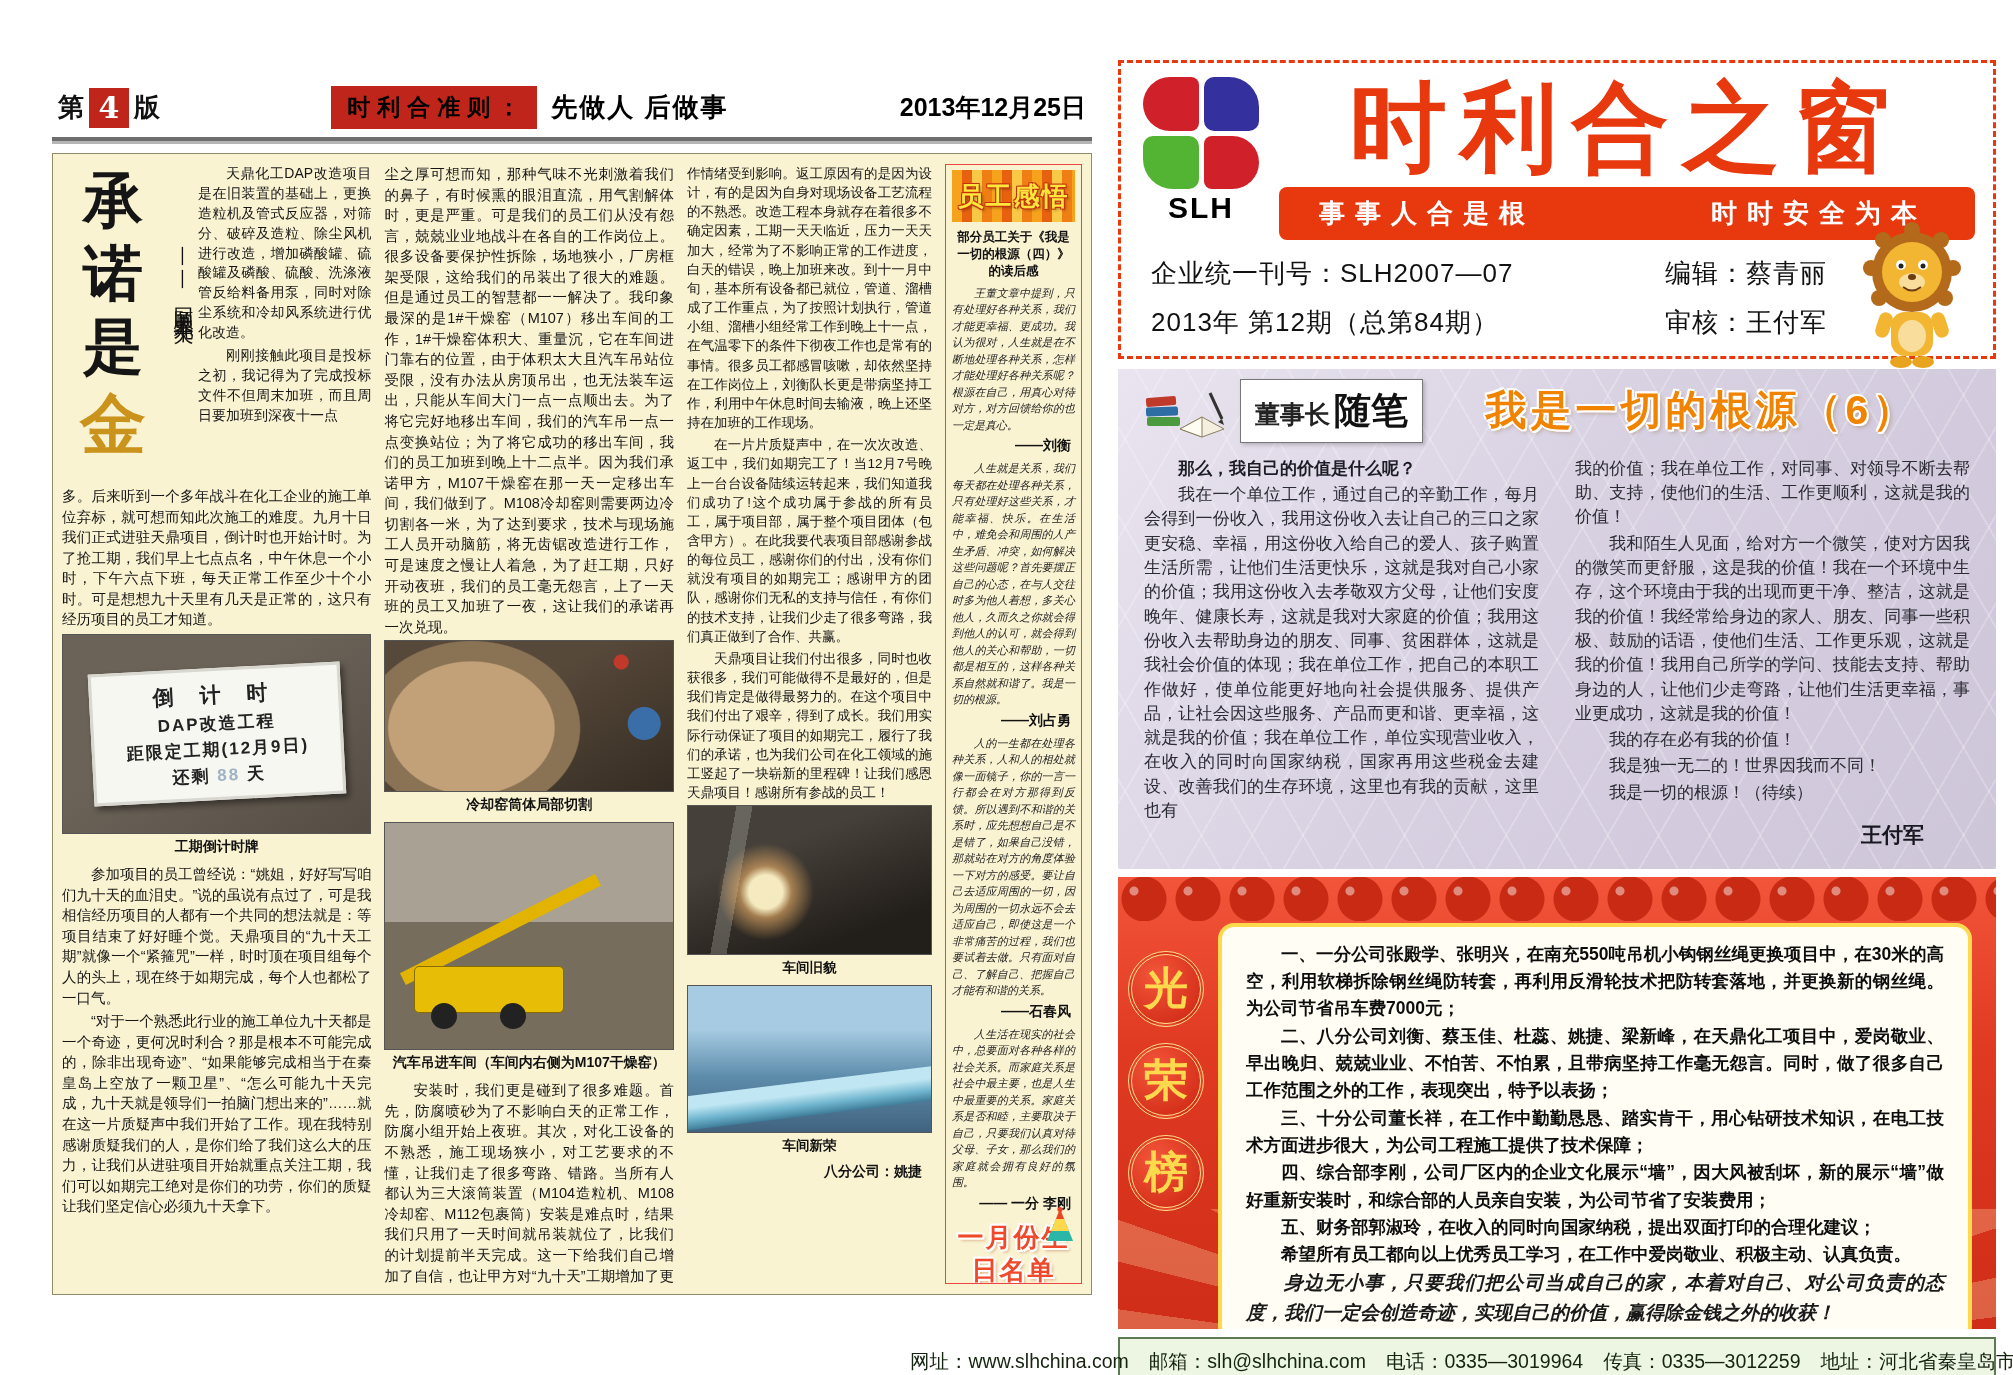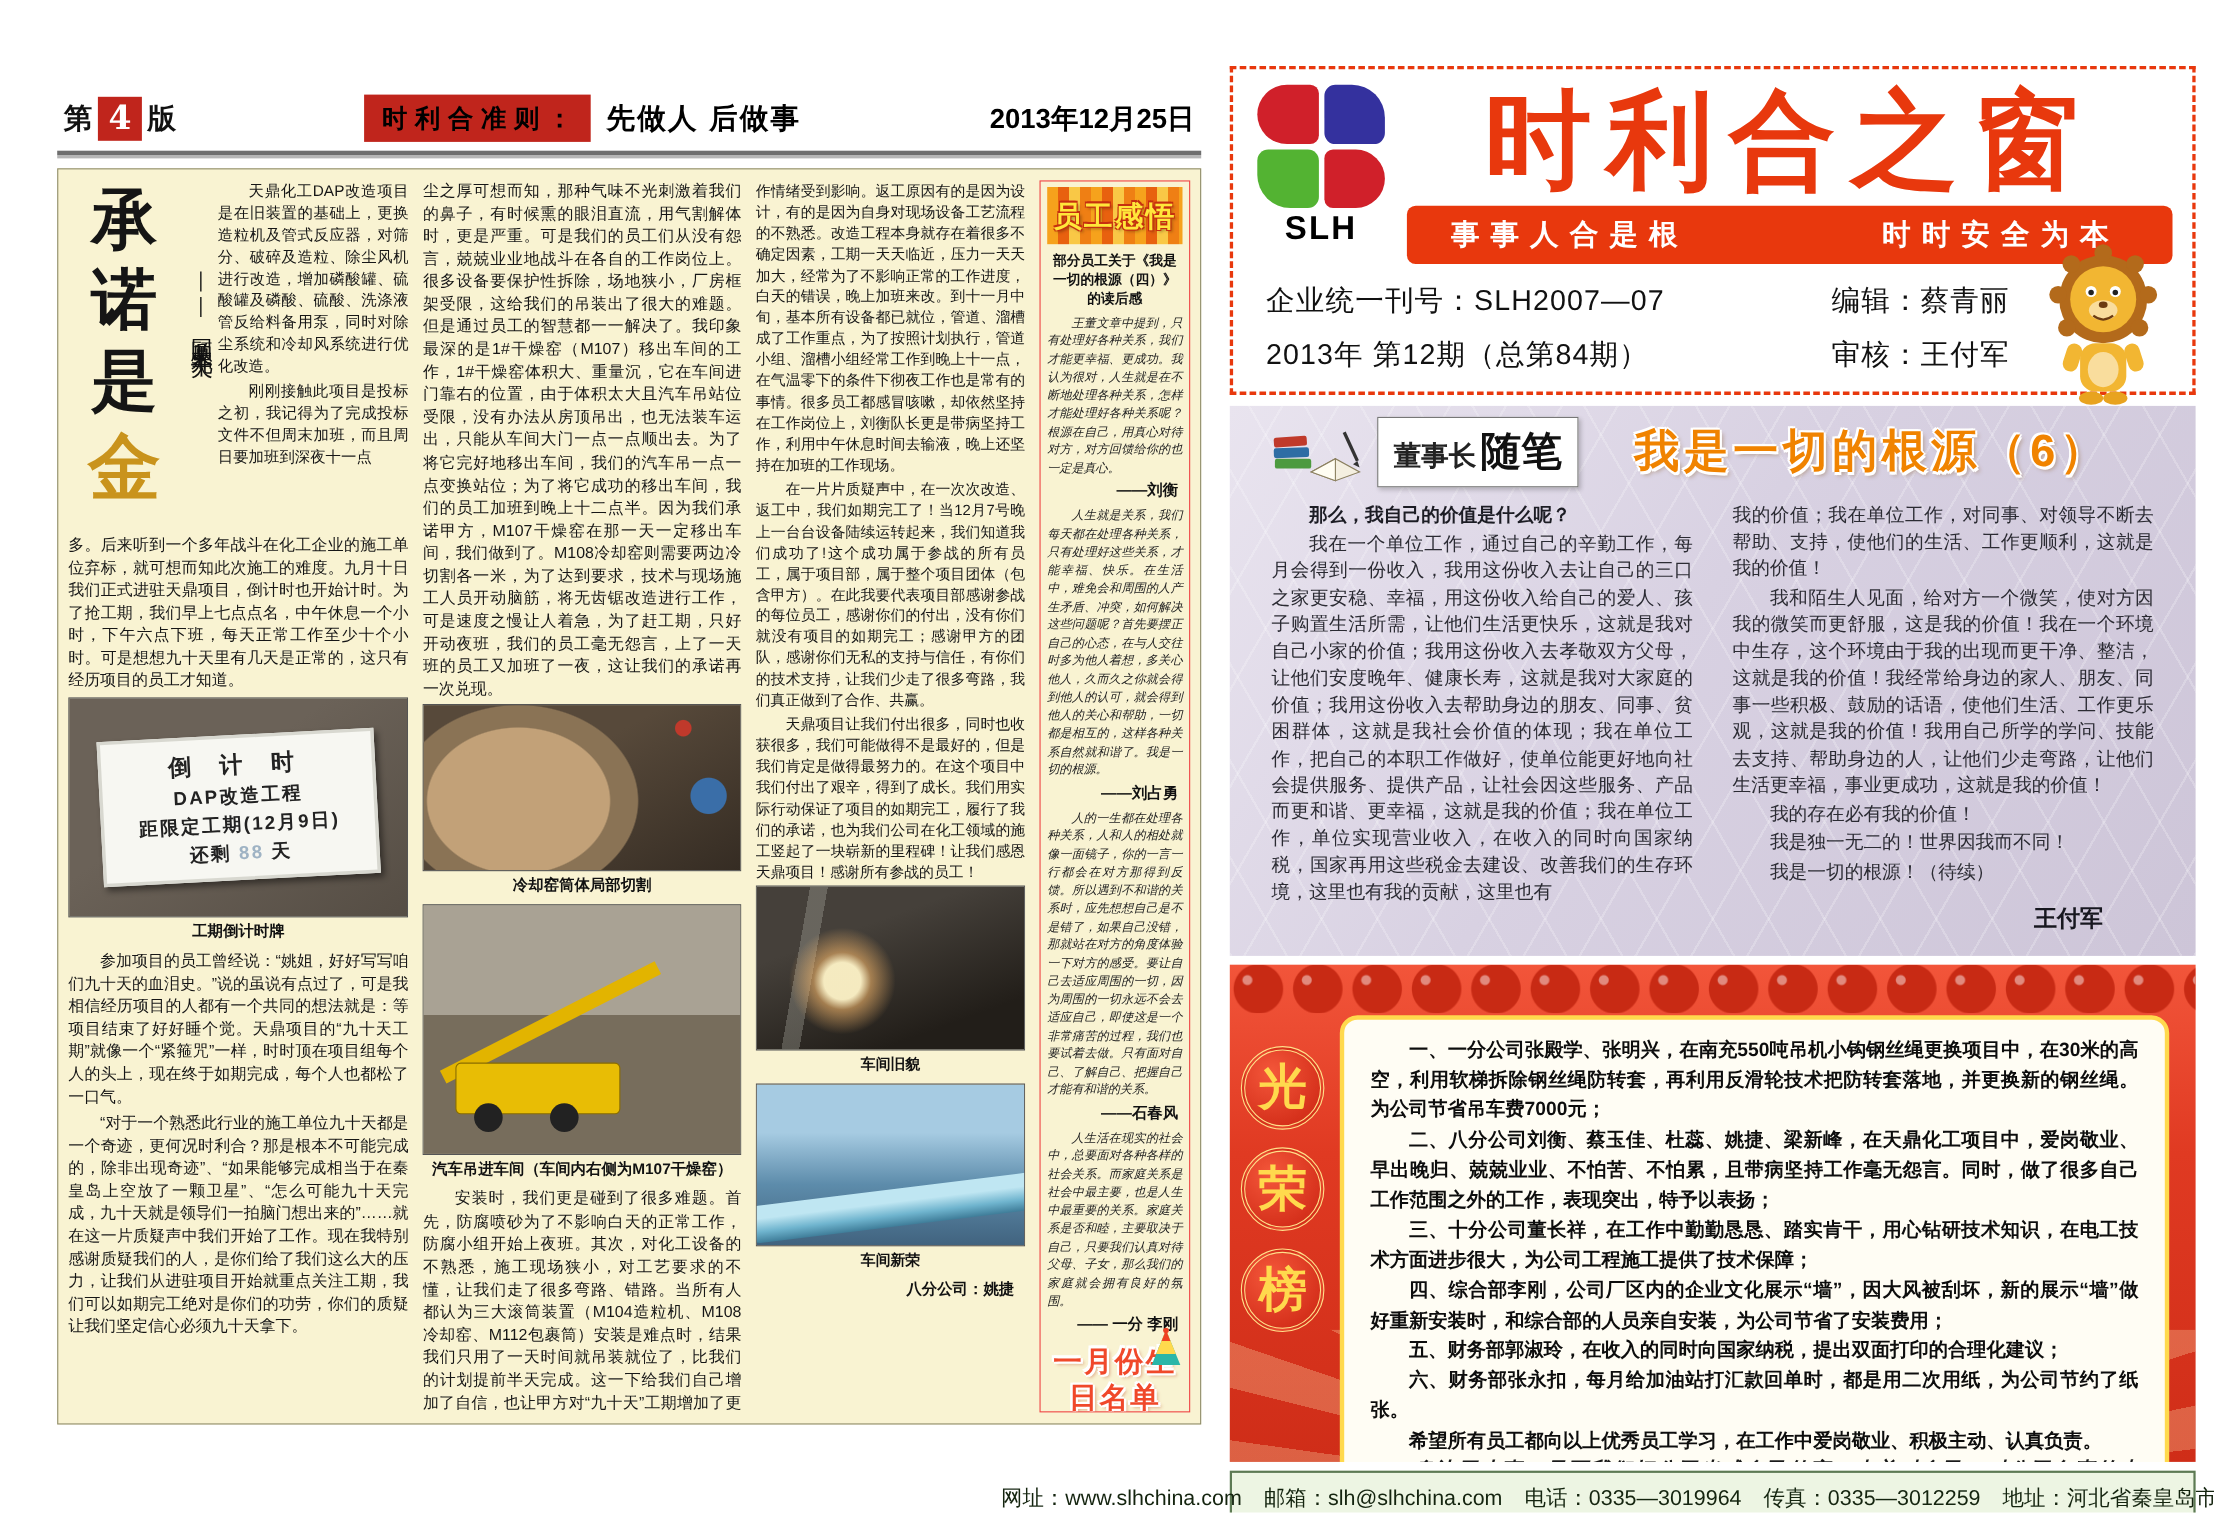--- a/index.html
+++ b/index.html
@@ -91,21 +91,21 @@
   .mh-title-wrap { flex:1; }
   .mh-title { font-family:"DejaVu Serif",serif; font-size:97px; font-weight:900; color:#e8380d; letter-spacing:14px;
               text-align:center; line-height:1.05; white-space:nowrap; }
   .mh-banner { margin-top:8px; background:#e8380d; border-radius:8px; color:#fff; font-weight:bold; font-size:26px;
                display:flex; justify-content:space-between; padding:9px 48px 9px 40px; letter-spacing:10px;
                font-family:"DejaVu Serif",serif; }
   .mh-info { margin-top:16px; display:grid; grid-template-columns:1fr 300px; row-gap:14px; padding:0 10px 6px 14px; }
   .mh-info div { font-size:26px; color:#111; letter-spacing:1px; }
   .lion { position:absolute; right:22px; bottom:-14px; }
   
-  .essay { margin-top:10px; position:relative; padding:10px 38px 8px; height:500px; overflow:hidden;
+  .essay { margin-top:10px; position:relative; padding:10px 26px 8px; height:500px; overflow:hidden;
     background:
       repeating-linear-gradient(60deg, rgba(255,255,255,.22) 0 2px, transparent 2px 44px),
       repeating-linear-gradient(-60deg, rgba(255,255,255,.22) 0 2px, transparent 2px 44px),
       linear-gradient(125deg,#e9e4ef 0%, #d8d1e2 45%, #cdc5d8 100%); }
   .es-head { display:flex; align-items:center; gap:10px; }
   .es-label { background:#fff; border:1px solid #777; padding:6px 14px; display:flex; align-items:baseline; gap:4px;
               box-shadow:2px 2px 4px rgba(0,0,0,.2); }
   .es-label .l1 { font-size:25px; font-weight:bold; color:#222; }
   .es-label .l2 { font-size:37px; font-weight:900; font-family:"DejaVu Serif",serif; color:#111; }
   .es-title { flex:1; text-align:center; font-size:41px; font-weight:900; color:#f08300; letter-spacing:4px;
@@ -351,21 +351,20 @@
           <div class="h-circle">光</div>
           <div class="h-circle">荣</div>
           <div class="h-circle">榜</div>
         </div>
         <div class="h-card">
           <p>一、一分公司张殿学、张明兴，在南充550吨吊机小钩钢丝绳更换项目中，在30米的高空，利用软梯拆除钢丝绳防转套，再利用反滑轮技术把防转套落地，并更换新的钢丝绳。为公司节省吊车费7000元；</p>
           <p>二、八分公司刘衡、蔡玉佳、杜蕊、姚捷、梁新峰，在天鼎化工项目中，爱岗敬业、早出晚归、兢兢业业、不怕苦、不怕累，且带病坚持工作毫无怨言。同时，做了很多自己工作范围之外的工作，表现突出，特予以表扬；</p>
           <p>三、十分公司董长祥，在工作中勤勤恳恳、踏实肯干，用心钻研技术知识，在电工技术方面进步很大，为公司工程施工提供了技术保障；</p>
           <p>四、综合部李刚，公司厂区内的企业文化展示“墙”，因大风被刮坏，新的展示“墙”做好重新安装时，和综合部的人员亲自安装，为公司节省了安装费用；</p>
           <p>五、财务部郭淑玲，在收入的同时向国家纳税，提出双面打印的合理化建议；</p>
-          <p>六、财务部张永扣，每月给加油站打汇款回单时，都是用二次用纸，为公司节约了纸张。</p>
           <p>希望所有员工都向以上优秀员工学习，在工作中爱岗敬业、积极主动、认真负责。</p>
           <p class="closing">身边无小事，只要我们把公司当成自己的家，本着对自己、对公司负责的态度，我们一定会创造奇迹，实现自己的价值，赢得除金钱之外的收获！</p>
         </div>
       </div>
     </div>
 
     <div class="rp-footer">
       <span>网址：www.slhchina.com</span>
       <span>邮箱：slh@slhchina.com</span>
       <span>电话：0335—3019964</span>

